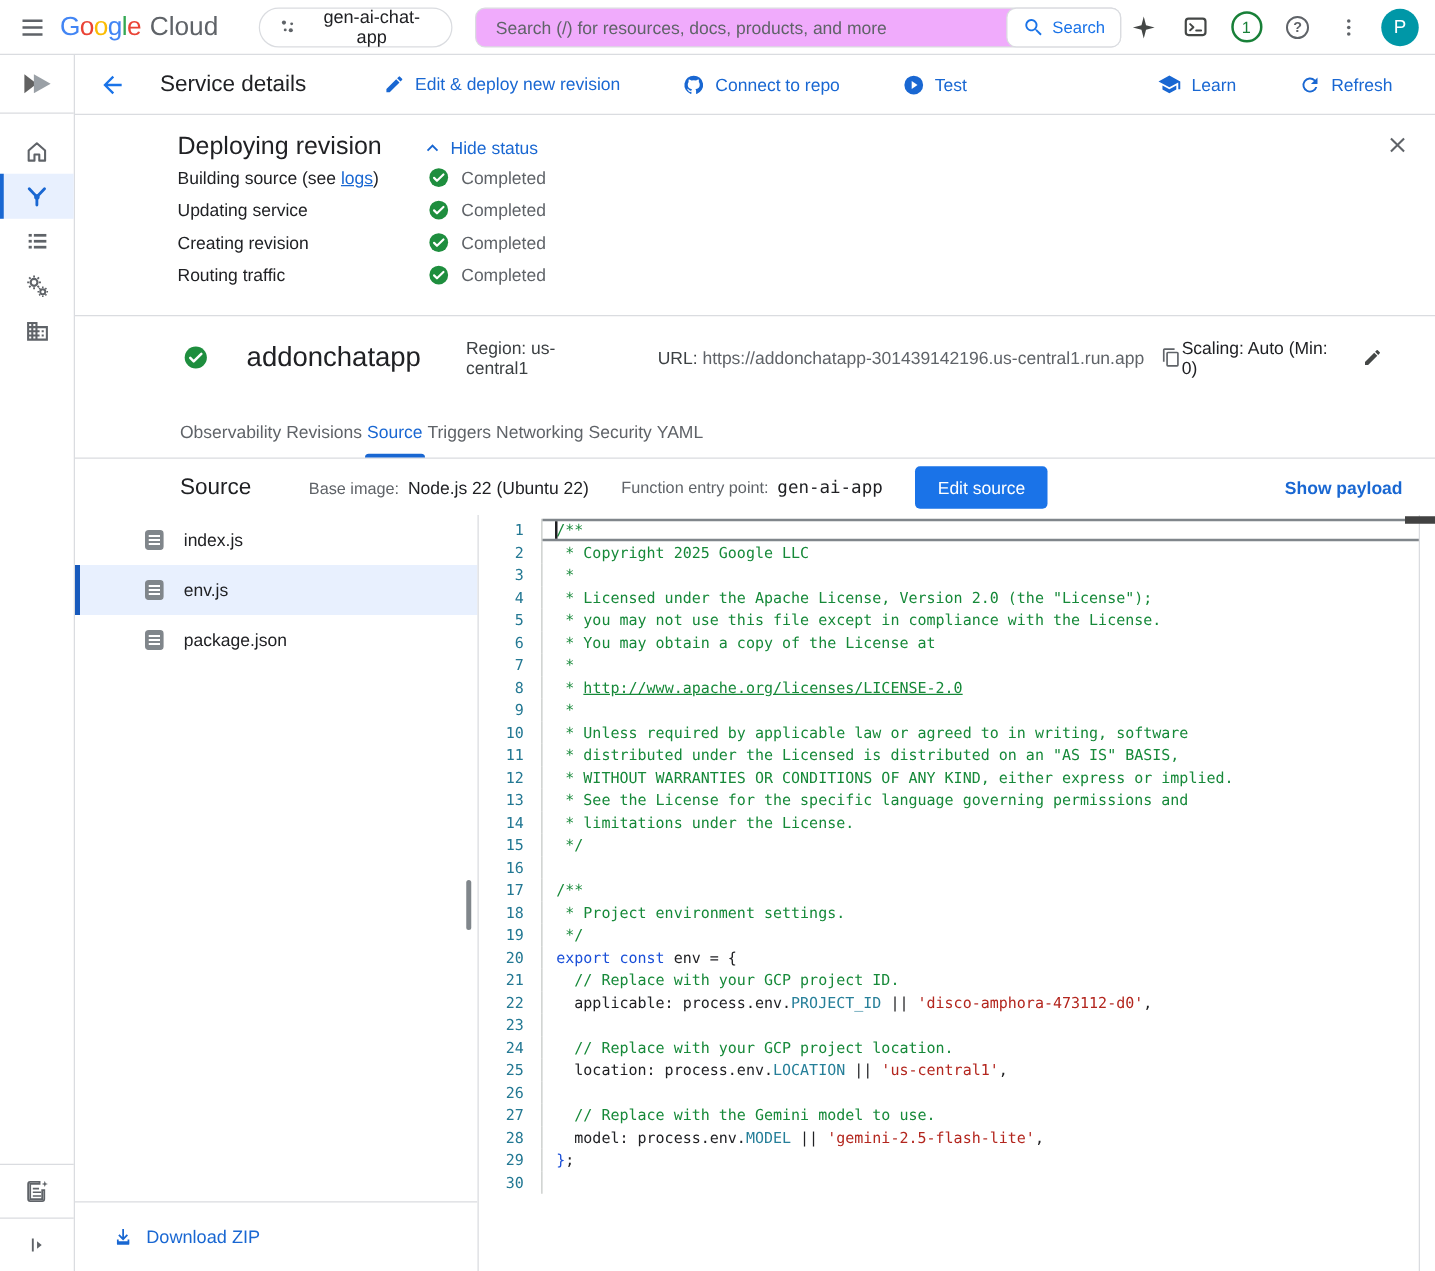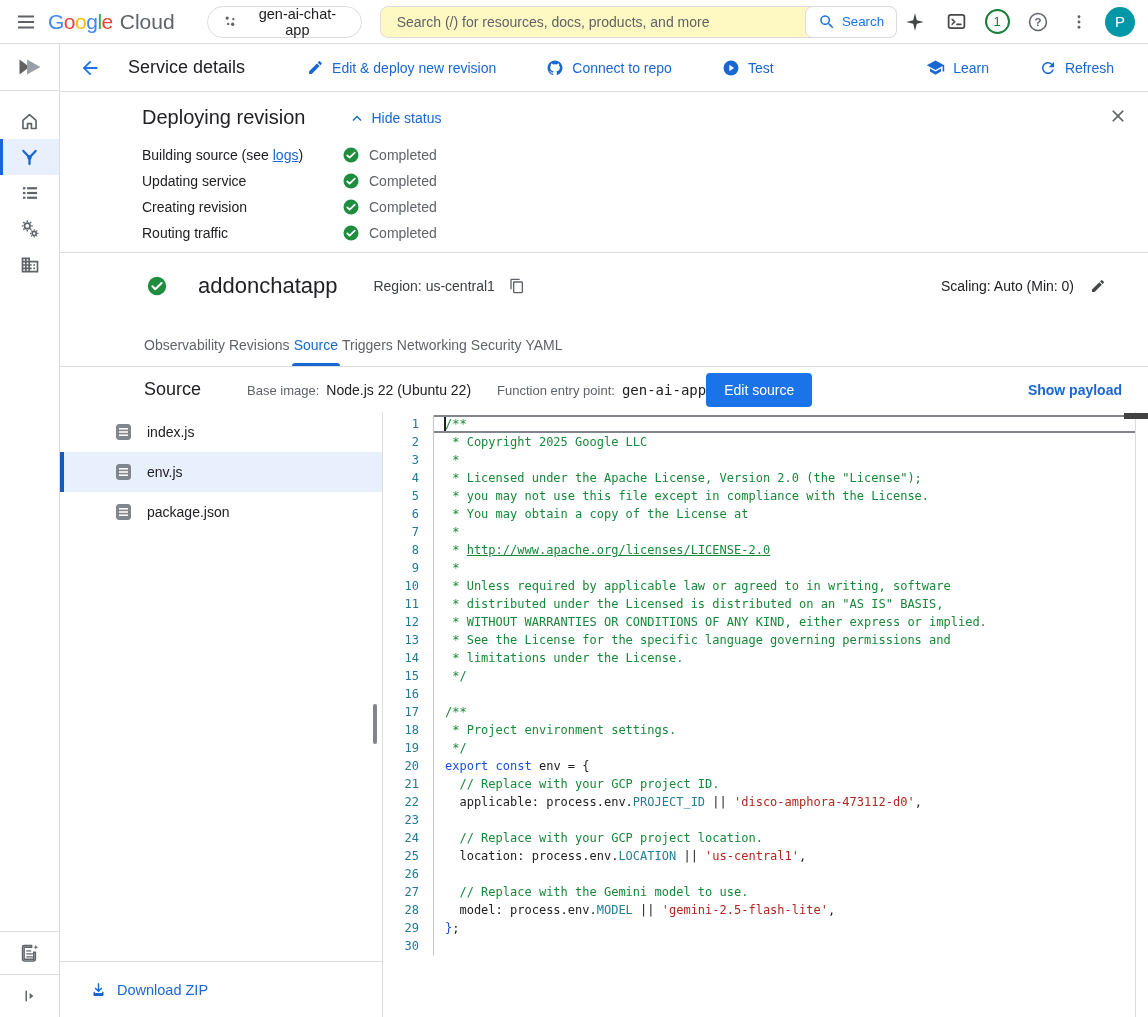--- a/index.html
+++ b/index.html
@@ -7,21 +7,21 @@
   svg{display:block}
   a{cursor:pointer}
 
   
   .topbar{height:44px;border-bottom:1px solid #dadce0;display:flex;align-items:center;padding:0 10px 0 8px;box-sizing:border-box}
   .iconbtn{width:36px;height:36px;border-radius:50%;display:flex;align-items:center;justify-content:center;flex:none}
   .logo{display:flex;align-items:baseline;font-size:21px;margin-left:4px;letter-spacing:-0.5px}
   .logo b{font-weight:500}
   .logo .cloud{color:#5f6368;font-weight:400;margin-left:7px;letter-spacing:0}
   .project-btn{margin-left:32px;height:32px;border:1px solid #dadce0;border-radius:16px;display:flex;align-items:center;gap:10px;padding:0 14px;background:#fff;font-size:14.5px;color:#202124}
-  .searchwrap{margin-left:18px;width:532px;height:32px;display:flex;border:1px solid #dadce0;border-radius:8px;background:#fef9c3;box-sizing:border-box}
+  .searchwrap{margin-left:18px;width:532px;height:32px;display:flex;border:1px solid #dadce0;border-radius:8px;background:#f0abfc;box-sizing:border-box}
   .searchfield{flex:1;display:flex;align-items:center;padding-left:16px;color:#5f6368;overflow:hidden;white-space:nowrap}
   .searchbtn{width:92px;background:#fff;border:1px solid #dadce0;margin:-1px;border-radius:8px;display:flex;align-items:center;justify-content:center;gap:6px;color:#1a73e8;font-weight:500;flex:none}
   .top-right{margin-left:auto;display:flex;align-items:center;gap:5px}
   .badge{width:25px;height:25px;border:2px solid #188038;border-radius:50%;color:#188038;display:flex;align-items:center;justify-content:center;font-size:13px;font-weight:500;box-sizing:border-box}
   .avatar{width:30px;height:30px;border-radius:50%;background:#0097a7;color:#fff;display:flex;align-items:center;justify-content:center;font-size:15px;font-weight:500}
 
   
   .below{display:flex;height:973px}
   .rail{width:60px;border-right:1px solid #dadce0;box-sizing:border-box;display:flex;flex-direction:column}
   .rail-logo{height:47px;border-bottom:1px solid #dadce0;display:flex;align-items:center;justify-content:center;box-sizing:border-box}
@@ -29,31 +29,31 @@
   .rail-item{height:36px;display:flex;align-items:center;justify-content:center;box-sizing:border-box}
   .rail-item.active{background:#e8f0fe;border-left:3px solid #1967d2;padding-right:3px}
   .rail-bottom{margin-top:auto}
   .rail-divider{border-top:1px solid #dadce0}
   .rail-bottom .rail-item{height:42px}
   .main{flex:1;display:flex;flex-direction:column;min-width:0}
 
   
   .page-header{height:48px;border-bottom:1px solid #dadce0;display:flex;align-items:center;padding:0 28px 0 16px;box-sizing:border-box}
   .page-title{font-size:18px;margin-left:24px}
-  .header-actions{display:flex;align-items:center;gap:38px;margin-left:56px}
+  .header-actions{display:flex;align-items:flex-start;gap:38px;margin-left:56px}
   .action-btn{display:flex;align-items:center;gap:8px;color:#1967d2;font-weight:500;font-size:14px;background:none;border:none;font-family:inherit}
   .header-right{margin-left:auto;display:flex;align-items:center;gap:38px}
 
   
   .status-panel{height:161px;box-sizing:border-box;border-bottom:1px solid #dadce0;padding:14px 0 0 82px;position:relative}
-  .status-title-row{display:flex;align-items:center;gap:43px}
+  .status-title-row{display:flex;align-items:center;gap:32px}
   .status-title{font-size:20px}
   .hide-status{display:flex;align-items:center;gap:5px;color:#1967d2;font-weight:500;font-size:14px}
   .close-btn{position:absolute;top:10px;right:16px;width:28px;height:28px;display:flex;align-items:center;justify-content:center;color:#5f6368}
-  .status-rows{margin-top:13px}
+  .status-rows{}
   .status-row{display:flex;align-items:center;height:26px}
   .status-label{width:200px;font-weight:500;font-size:14px}
   .inline-link{color:#1967d2;text-decoration:underline;font-weight:500}
   .status-value{display:flex;align-items:center;gap:9px;color:#5f6368}
 
   
   .service-row{height:66px;display:flex;align-items:center;padding:0 42px 0 86px;box-sizing:border-box}
   .service-name{font-size:22px;margin-left:30px}
   .meta{font-size:14px;color:#3c4043}
   .meta .val-gray{color:#5f6368}
@@ -69,21 +69,21 @@
   .tab.active{color:#1967d2}
   .tab.active::after{content:"";position:absolute;left:0;right:0;bottom:0;height:3px;background:#1967d2;border-radius:3px 3px 0 0}
 
   
   .source-header{height:45px;display:flex;align-items:center;padding:0 26px 0 84px;box-sizing:border-box}
   .source-title{font-size:18px}
   .kv{margin-left:46px;display:flex;align-items:baseline;gap:7px;font-size:14px;white-space:nowrap}
   .kv + .kv{margin-left:26px}
   .kv-label{color:#5f6368;font-size:13px}
   .mono{font-family:"DejaVu Sans Mono",monospace}
-  .edit-btn{height:34px;padding:0 18px;background:#1a73e8;color:#fff;border:none;border-radius:4px;font-weight:500;font-size:14px;font-family:inherit}
+  .edit-btn{margin-left:26px;height:34px;padding:0 18px;background:#1a73e8;color:#fff;border:none;border-radius:4px;font-weight:500;font-size:14px;font-family:inherit}
   .show-payload{margin-left:auto;color:#1967d2;font-weight:700;font-size:14px}
 
   
   .source-body{flex:1;display:flex;min-height:0}
   .file-panel{width:322px;position:relative;box-sizing:border-box;flex:none}
   .file-item{height:40px;display:flex;align-items:center;gap:16px;padding-left:56px;font-size:14px;box-sizing:border-box}
   .file-item.active{background:#e8f0fe;border-left:4px solid #185abc;padding-left:52px}
   .file-scrollthumb{position:absolute;right:5px;top:292px;width:4px;height:40px;background:#80868b;border-radius:2px}
   .file-footer{position:absolute;left:0;right:0;bottom:0;height:56px;border-top:1px solid #dadce0;display:flex;align-items:center;padding-left:30px;box-sizing:border-box}
   .download-link{display:flex;align-items:center;gap:10px;color:#1967d2;font-weight:500;font-size:14.5px}
@@ -344,20 +344,21 @@
       </div>
     </div>
 
     <div class="service-row">
       <svg width="22" height="22" viewBox="0 0 24 24">
           <circle cx="12" cy="12" r="10" fill="#1e8e3e"></circle>
           <path d="M7 12.4l3.1 3.1L17 8.8" stroke="#fff" stroke-width="2.3" fill="none" stroke-linecap="round" stroke-linejoin="round"></path>
         </svg>
       <span class="service-name">addonchatapp</span>
       <span class="meta m-region"><span>Region:</span> <span>us-central1</span></span>
+      <span class="meta m-url"><span>URL:</span> <span class="val-gray">https://addonchatapp-301439142196.us-central1.run.app</span></span>
       <span class="copy-btn">
         <svg width="16" height="16" viewBox="0 0 24 24">
             <path d="M16 1H4a2 2 0 0 0-2 2v14h2V3h12V1zm3 4H8a2 2 0 0 0-2 2v14a2 2 0 0 0 2 2h11a2 2 0 0 0 2-2V7a2 2 0 0 0-2-2zm0 16H8V7h11v14z" fill="#5f6368"></path>
           </svg>
       </span>
       <span class="meta m-scaling">Scaling: Auto (Min: 0)</span>
       <span class="edit-scaling-btn">
         <svg width="16" height="16" viewBox="0 0 24 24">
             <path d="M3 17.25V21h3.75L17.8 9.94l-3.75-3.75L3 17.25zM20.7 7.04a1 1 0 0 0 0-1.41l-2.34-2.34a1 1 0 0 0-1.41 0l-1.83 1.83 3.75 3.75 1.83-1.83z" fill="#444746"></path>
           </svg>

